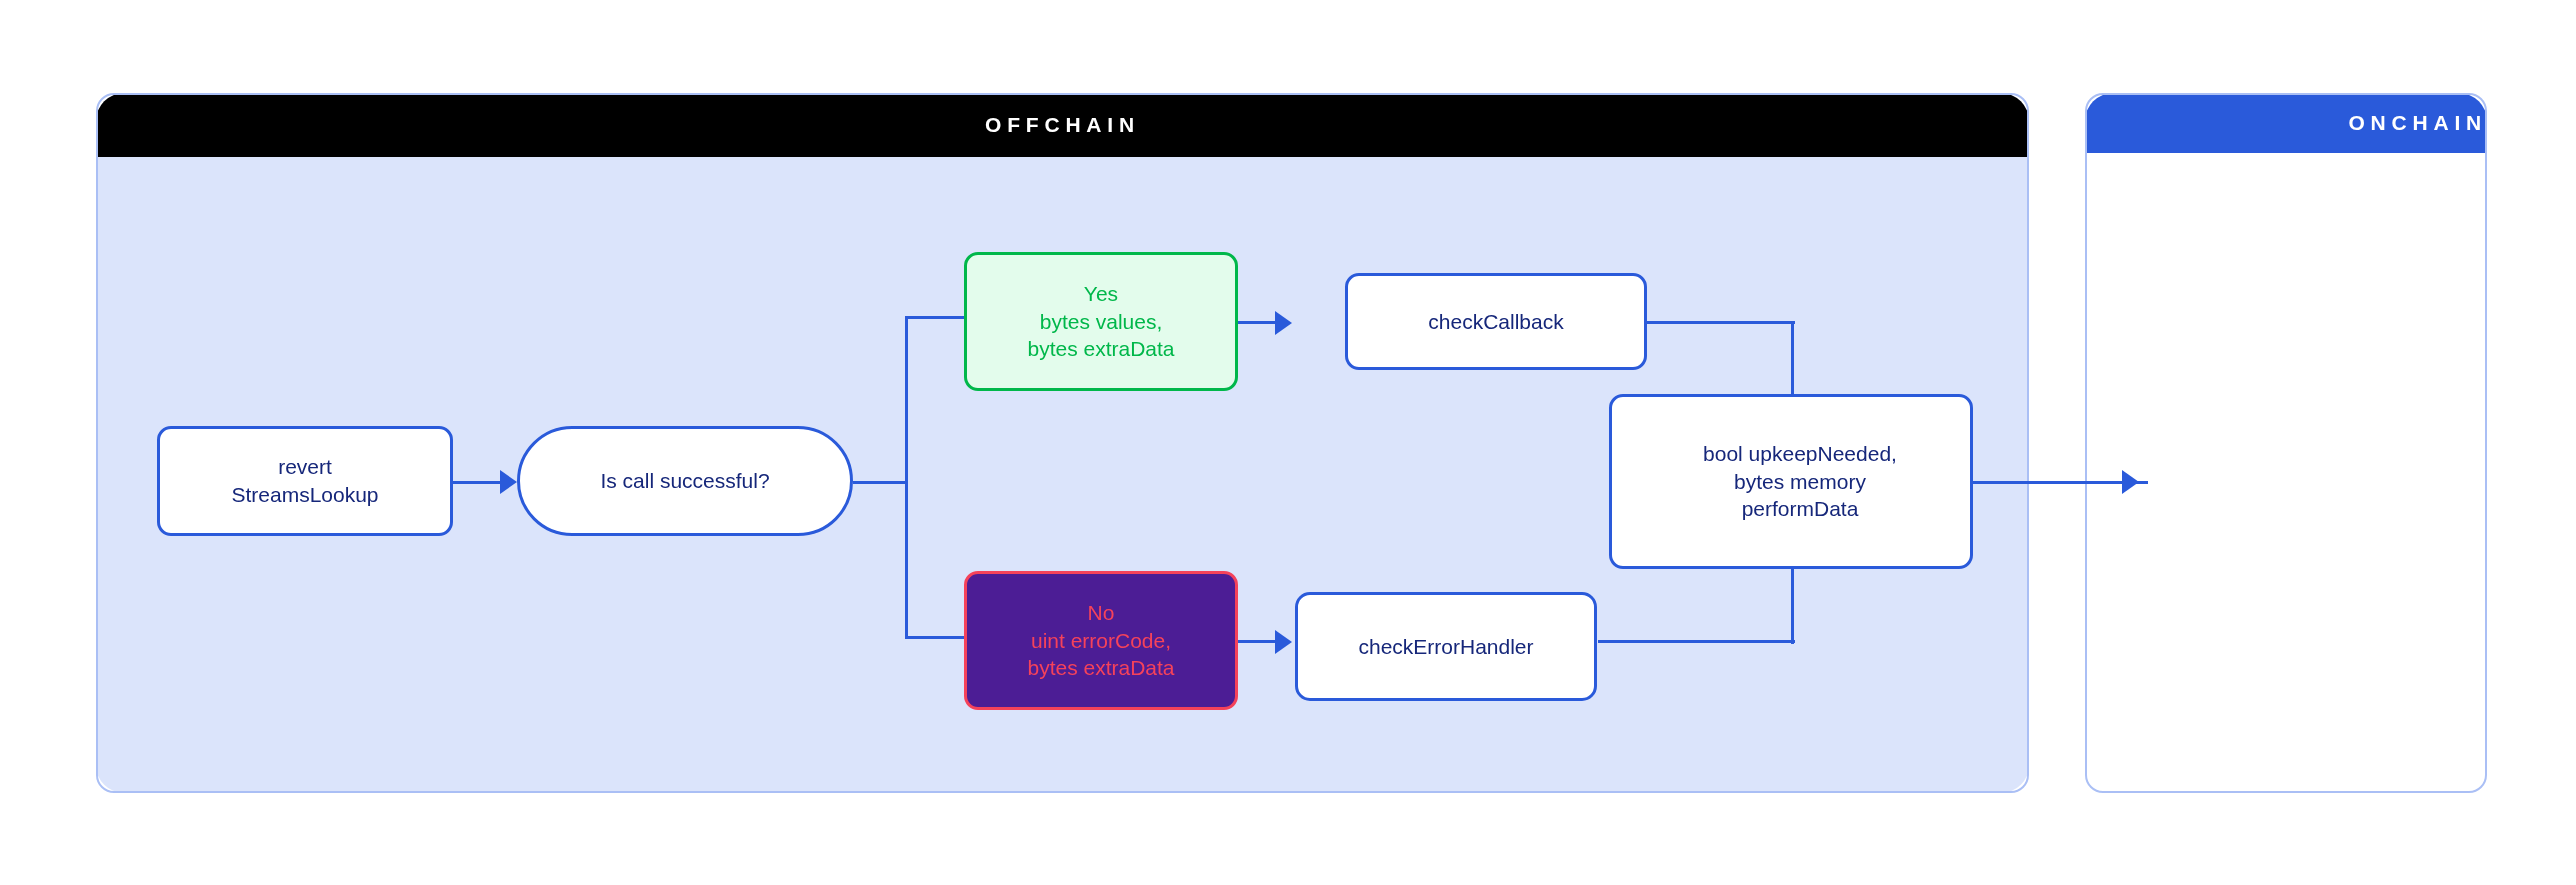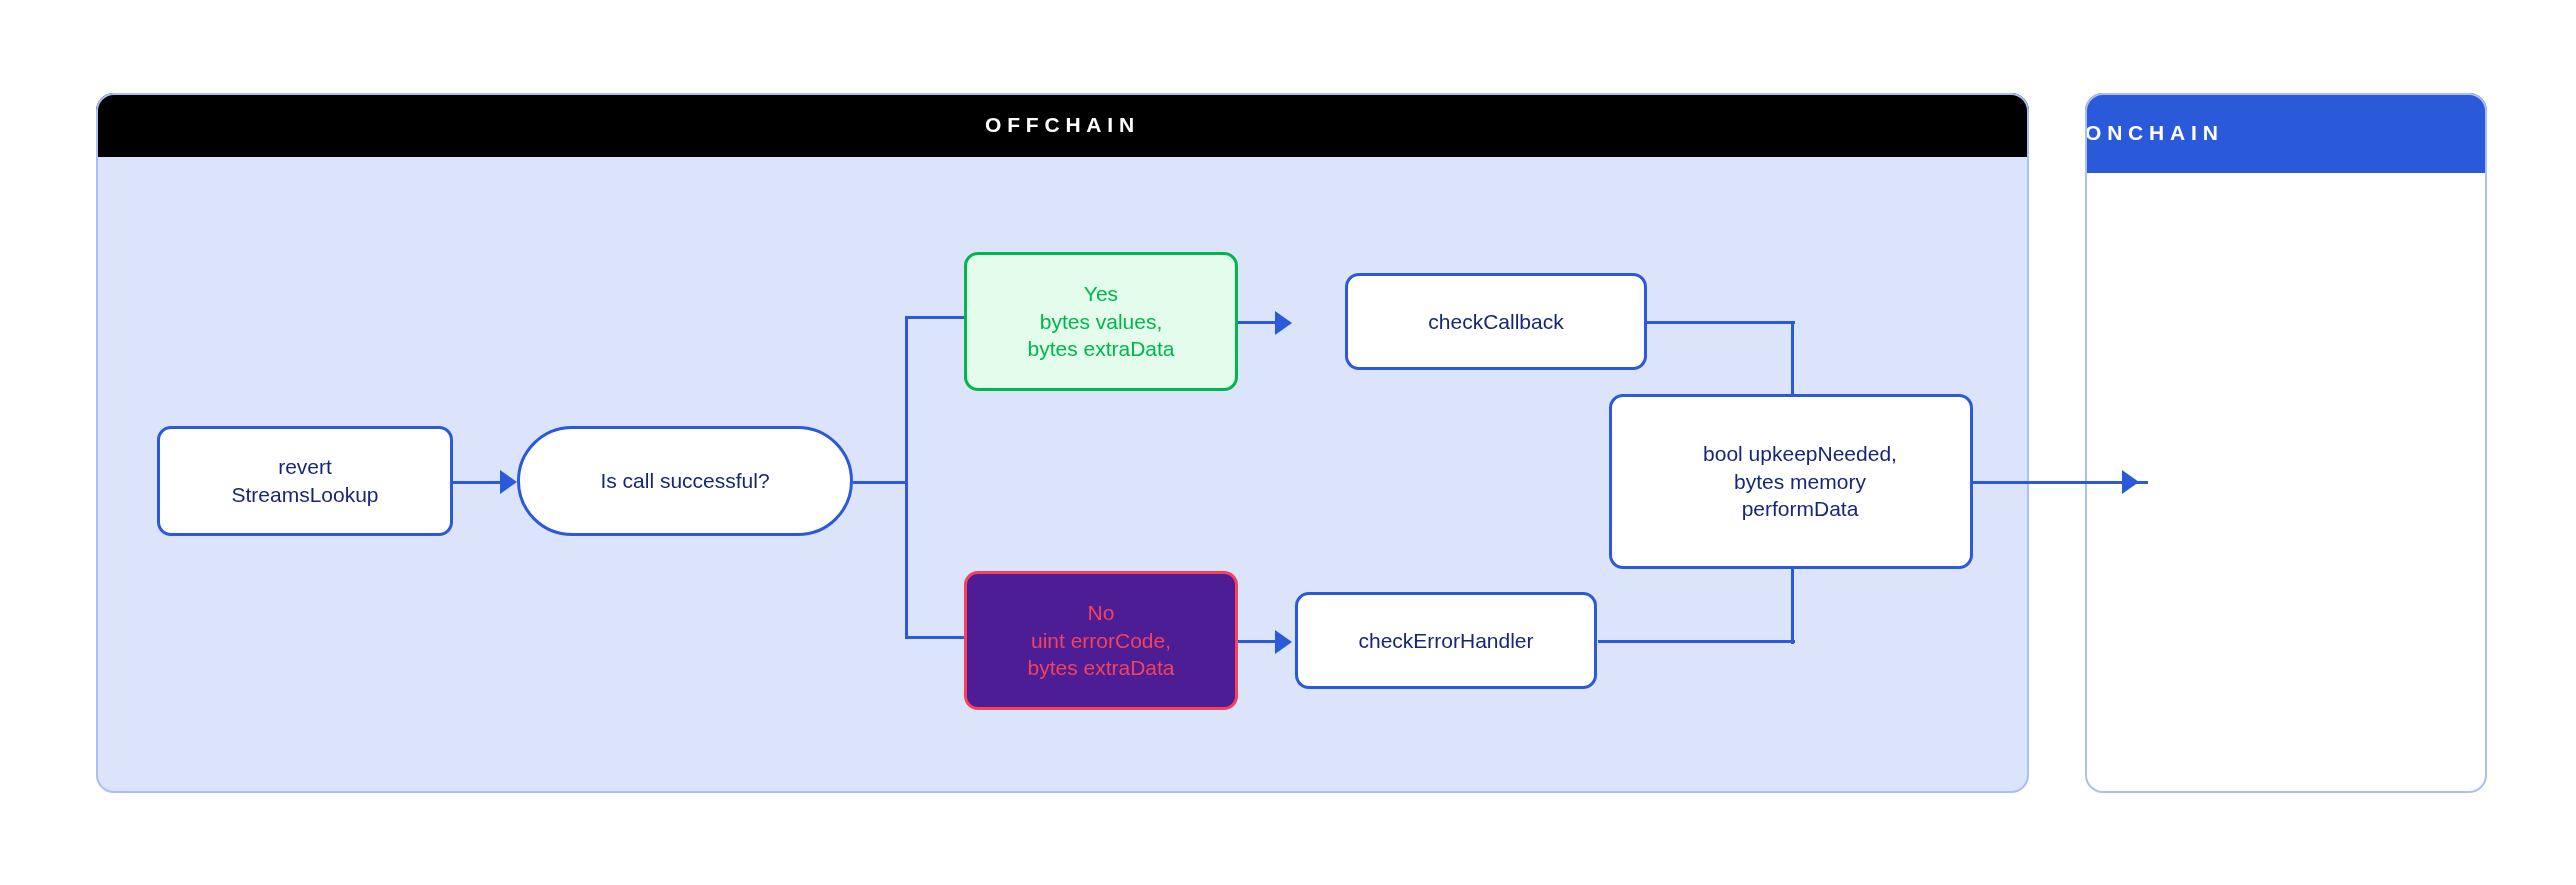--- a/index.html
+++ b/index.html
@@ -13,21 +13,21 @@
   #stage {
     position: relative;
     width: 2576px;
     height: 886px;
     background: #ffffff;
   }
 
   
   .panel {
     position: absolute;
-    border-radius: 18px;
+    border-radius: 28px;
     overflow: hidden;
   }
   .panel-border {
     position: absolute;
     border: 2.7px solid #aabff5;
     border-radius: 18px;
     pointer-events: none;
   }
   #offchain-panel {
     left: 96px; top: 93px;
@@ -53,25 +53,25 @@
 
   #onchain-panel {
     left: 2085px; top: 93px;
     width: 402px; height: 700px;
     background: #ffffff;
   }
   #onchain-header {
     position: absolute;
     left: 0; top: 0;
     width: 100%;
-    height: 80px;
+    height: 60px;
     background: #2a5ada;
     display: flex;
     align-items: center;
-    justify-content: flex-start;
+    justify-content: flex-end;
   }
   #onchain-header .hdr-text {
     color: #ffffff;
     font-size: 21px;
     font-weight: 700;
     letter-spacing: 5.8px;
   }
 
   
   .node {
@@ -187,21 +187,21 @@
       <span>No</span><br>
       <span>uint errorCode,</span><br>
       <span>bytes extraData</span>
     </span>
   </div>
 
   <div class="node" id="node-check-callback" style="left:1345px; top:273px; width:302px; height:97px;">
     <span class="txt">checkCallback</span>
   </div>
 
-  <div class="node" id="node-check-error-handler" style="left:1295px; top:592px; width:302px; height:97px;">
+  <div class="node" id="node-check-error-handler" style="left:1295px; top:592px; width:302px; height:109px;border-radius:15px;">
     <span class="txt">checkErrorHandler</span>
   </div>
 
   <div class="node" id="node-upkeep-needed" style="left:1609px; top:394px; width:364px; height:175px;padding-left:18px;">
     <span class="txt">
       <span>bool upkeepNeeded,</span><br>
       <span>bytes memory</span><br>
       <span>performData</span>
     </span>
   </div>

